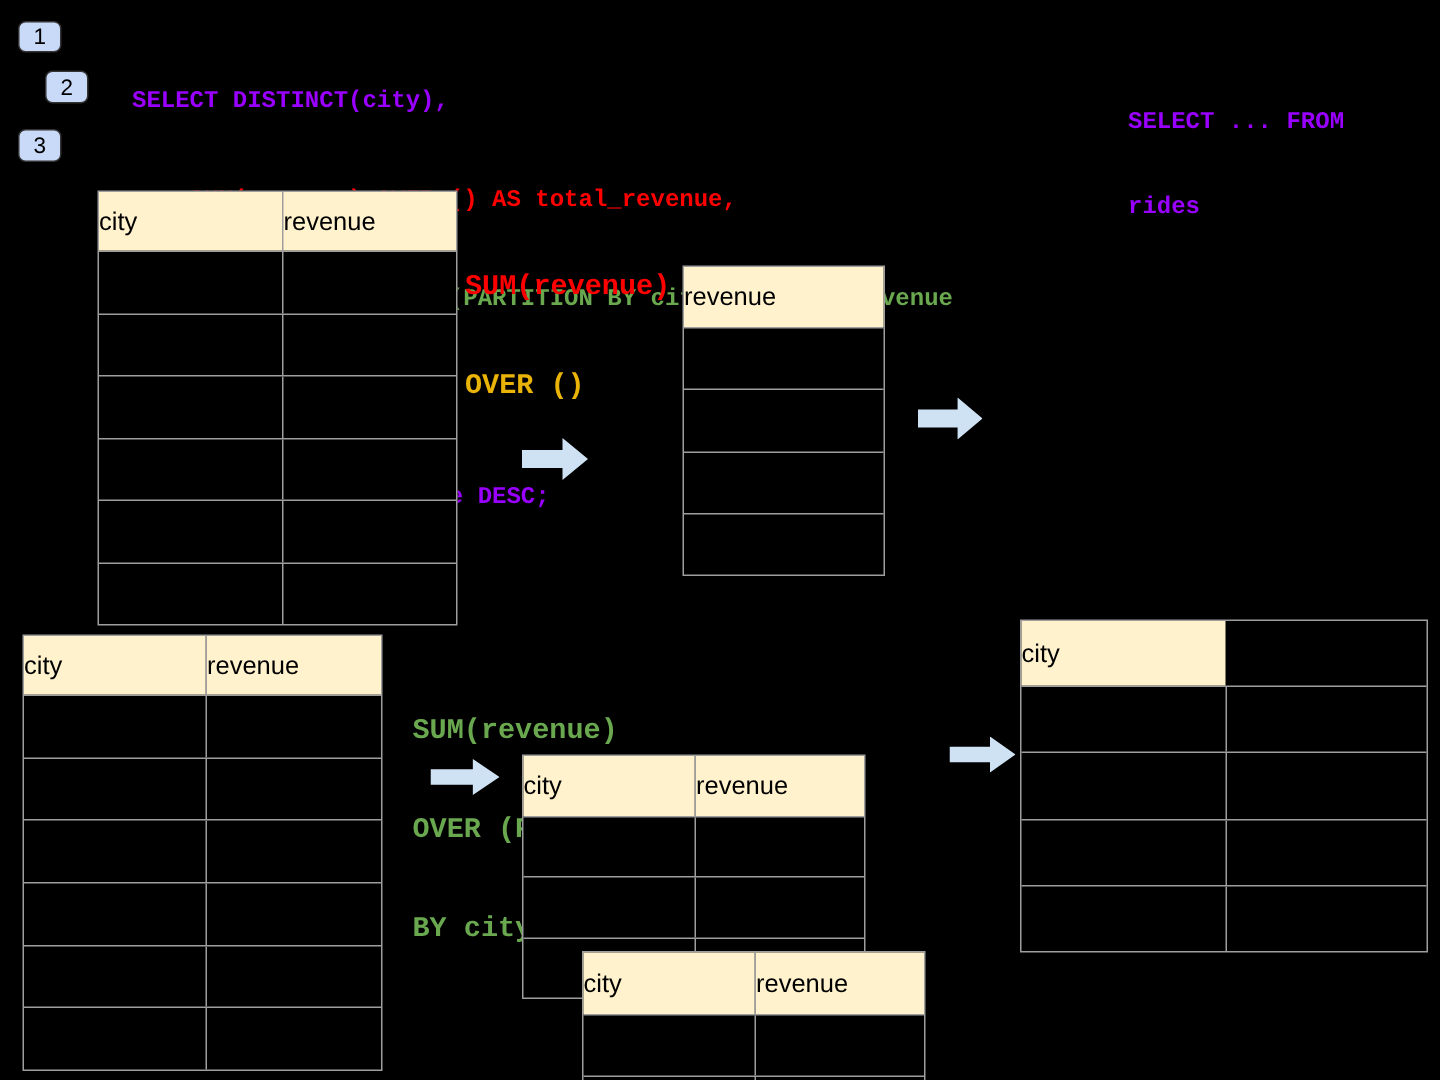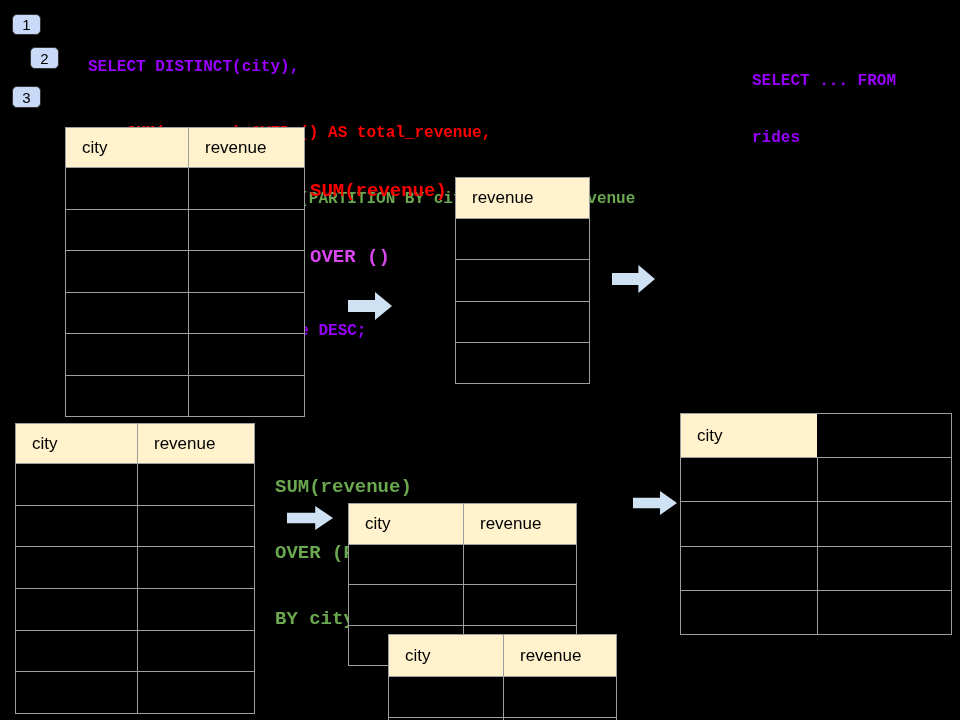--- a/index.html
+++ b/index.html
@@ -32,21 +32,21 @@
   .dtable{
     position:absolute;box-sizing:border-box;background:#000;
     border:1px solid var(--table_border);
   }
   .trow{display:flex;box-sizing:border-box;}
   .trow + .trow{border-top:1px solid var(--table_border);}
   .tcell{box-sizing:border-box;flex:0 0 auto;}
   .tcell + .tcell{border-left:1px solid var(--table_border);}
   .thead .tcell{
     background:var(--table_header_fill);color:#000;
-    font-size:17px;display:flex;align-items:center;padding-left:16px;
+    font-size:17px;display:flex;align-items:center;padding-left:0;
   }
   .t-source-top{left:65px;top:127px;width:240px;}
   .t-source-top .thead{height:39px;} .t-source-top .tbody{height:41.5px;}
   .t-source-top .tcell:nth-child(1){width:122px;} .t-source-top .tcell:nth-child(2){width:116px;}
 
   .t-total{left:455px;top:177px;width:135px;}
   .t-total .thead{height:40px;} .t-total .tbody{height:41.25px;}
   .t-total .tcell:nth-child(1){width:133px;}
 
   .t-source-bottom{left:15px;top:423px;width:240px;}
@@ -89,21 +89,21 @@
     <div style="color: rgb(153, 0, 255);">  ORDER by city_revenue DESC;</div>
   </div>
 
   <div class="code note-right">
     <div style="color: rgb(153, 0, 255);">SELECT ... FROM</div>
     <div style="color: rgb(153, 0, 255);">rides</div>
   </div>
 
   <div class="code ann-total">
     <div style="color: rgb(255, 0, 0);">SUM(revenue)</div>
-    <div style="color: #d946ef;">OVER ()</div>
+    <div style="color: #eab308;">OVER ()</div>
   </div>
 
   <div class="code ann-part">
     <div style="color: rgb(106, 168, 79);">SUM(revenue)</div>
     <div style="color: rgb(106, 168, 79);">OVER (PARTITION</div>
     <div style="color: rgb(106, 168, 79);">BY city)</div>
   </div>
 
   <div class="dtable t-source-top">
       <div class="trow thead">

